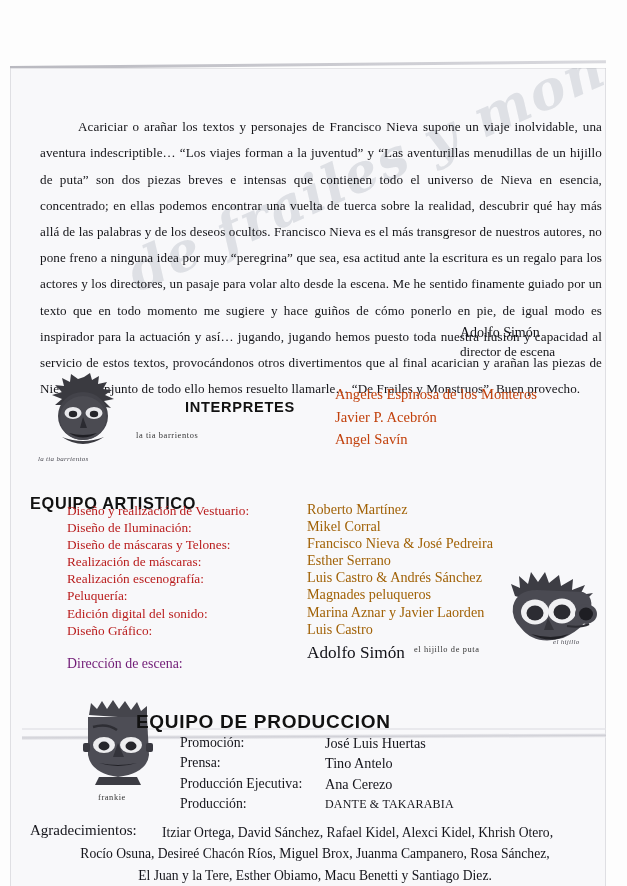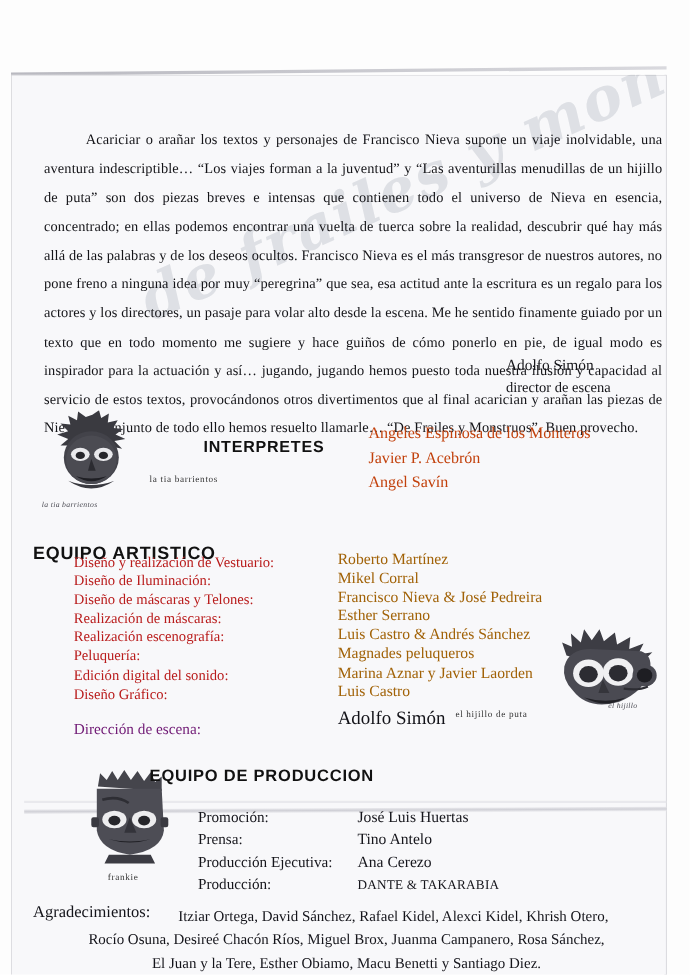--- a/index.html
+++ b/index.html
@@ -192,22 +192,22 @@
     left: 297px;
     top: 163px;
     font-size: 17.2px;
     color: #121218;
   }
 
   
   .sec-produccion { position: absolute; left: 0; top: 615px; width: 596px; height: 140px; }
   .h-produccion {
     position: absolute;
-    left: 126px; top: 2px;
-    font-size: 15px;
+    left: 126px; top: 12px;
+    font-size: 19px;
   }
   .prod-roles {
     position: absolute;
     left: 170px;
     top: 50px;
     font-size: 13.8px;
     line-height: 20.3px;
     color: #15151b;
   }
   .prod-names {

